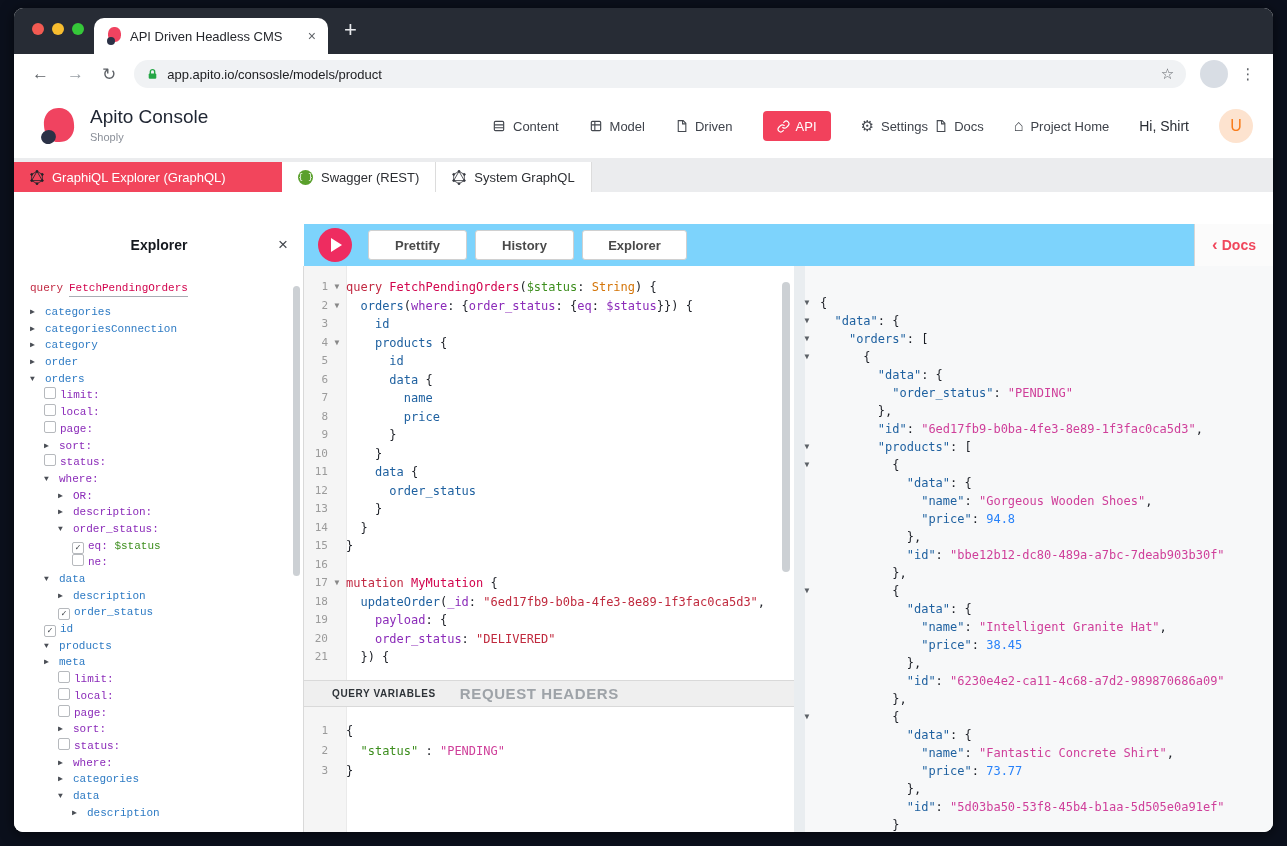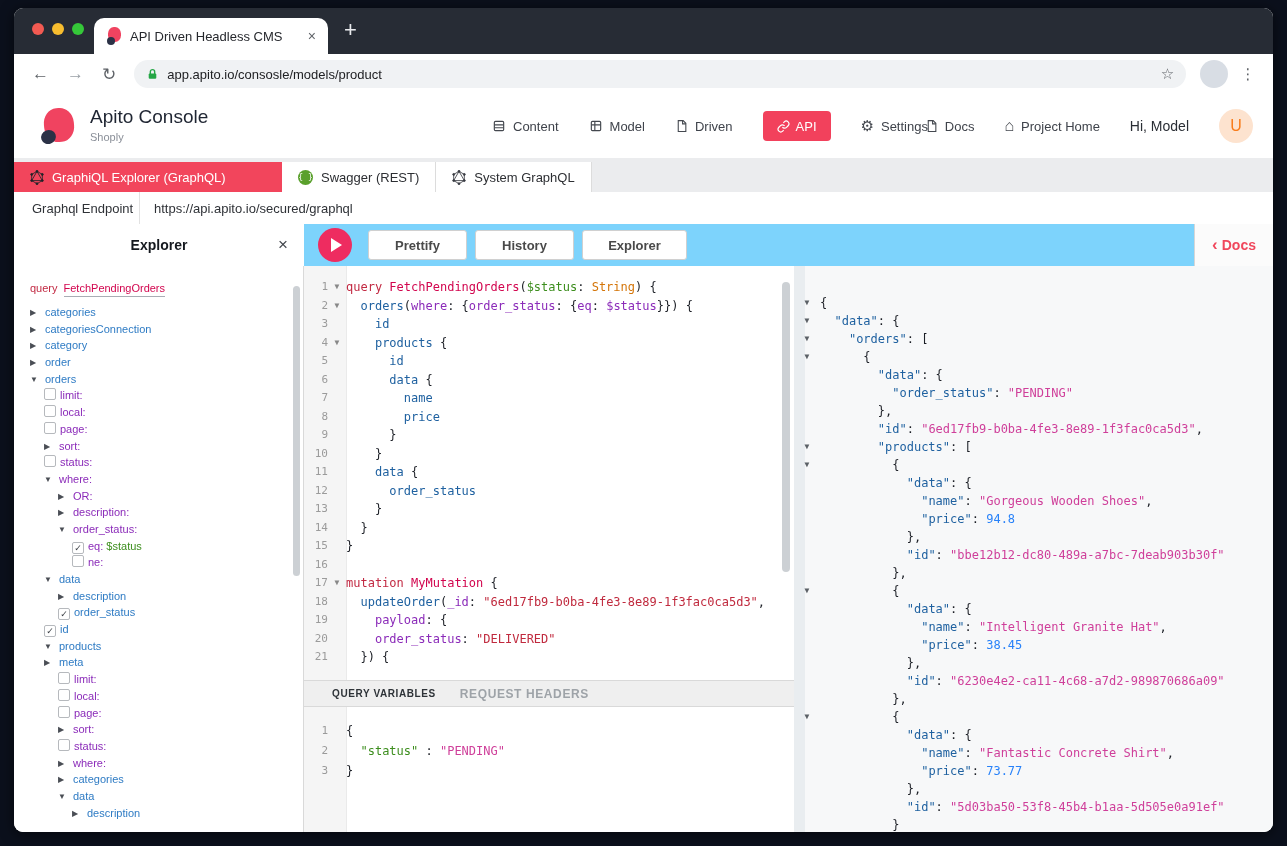--- a/index.html
+++ b/index.html
@@ -66,42 +66,42 @@
   .tbtn{height:30px;background:#fff;border:1px solid #d0d0d0;border-radius:3px;color:#4a4a4a;font-size:13px;font-weight:bold;display:flex;align-items:center;justify-content:center;box-sizing:border-box}
   .tbtn.b1{width:99px;margin-left:16px}.tbtn.b2{width:99px;margin-left:8px}.tbtn.b3{width:105px;margin-left:8px}
   .tb-docs{position:absolute;right:0;top:0;width:78px;height:42px;background:#fbfbfb;border-left:1px solid #d6d6d6;border-bottom:1px solid #d6d6d6;display:flex;align-items:center;justify-content:center;color:#f0475c;font-size:14px;font-weight:bold}
   .tb-docs .chev{font-size:17px;margin-right:4px;font-weight:bold}
 
   
   .main{position:absolute;left:0;top:258px;width:100%;height:566px;display:flex}
 
   
   .expcol{position:relative;width:290px;height:100%;background:#fff;border-right:1px solid #d9d9d9;box-sizing:border-box;overflow:hidden;flex:none}
-  .treewrap{padding:16px 0 0 8px;font-family:Liberation Sans, sans-serif;font-size:11px;white-space:nowrap}
+  .treewrap{padding:16px 0 0 8px;font-family:Liberation Mono, monospace;font-size:11px;white-space:nowrap}
   .oprow{padding-left:8px;margin-bottom:10px}
   .op-kw{color:#c22a43}
   .op-name{color:#d2054e;border-bottom:1px solid #a8adb4;padding-bottom:2px;margin-left:6px}
   .trow{line-height:16.7px;height:16.7px}
   .arr{display:inline-block;width:15px;color:#4a4e55;font-size:8px;vertical-align:1px}
   .cbx{display:inline-block;width:10px;height:10px;border:1px solid #b6b9bd;border-radius:2px;background:#fff;margin-right:4px;font-size:9px;line-height:10px;color:#3c4046;text-align:center;vertical-align:-1px}
   .t-f{color:#2e7bc4}.t-a{color:#8b2bb9}.t-v{color:#3d8e1e}
   .expcol .sbar{position:absolute;right:3px;top:20px;width:7px;height:290px;background:#ccd0d4;border-radius:4px}
 
   
   .edcol{position:relative;width:490px;height:100%;background:#fff;box-sizing:border-box;overflow:hidden;flex:none}
   .gutterbg{position:absolute;left:0;top:0;width:42px;height:414px;background:#f5f5f5;border-right:1px solid #eaeaea}
   .codewrap{position:absolute;left:0;top:12px;width:100%;font-family:"DejaVu Sans Mono",monospace;font-size:12px}
   .cline{display:flex;height:18.5px;line-height:18.5px;white-space:pre}
   .lnum{width:24px;text-align:right;color:#9b9b9b;font-size:11px;flex:none}
   .lfold{width:18px;text-align:center;color:#888;font-size:8px;flex:none}
   .lcode{white-space:pre}
   .edcol .sbar{position:absolute;right:4px;top:16px;width:8px;height:290px;background:#ccd0d4;border-radius:4px}
   .varhead{position:absolute;left:0;top:414px;width:100%;height:27px;background:#efefef;border-top:1px solid #d9d9d9;border-bottom:1px solid #d9d9d9;display:flex;align-items:center;box-sizing:border-box}
   .vh1{margin-left:28px;font-size:10px;font-weight:bold;letter-spacing:.6px;color:#2e3338}
-  .vh2{margin-left:24px;font-size:12px;font-weight:bold;letter-spacing:.6px;color:#9ea3a8}
+  .vh2{margin-left:24px;font-size:15px;font-weight:bold;letter-spacing:.6px;color:#9ea3a8}
   .vgutterbg{position:absolute;left:0;top:441px;bottom:0;width:42px;background:#f5f5f5;border-right:1px solid #eaeaea}
   .varswrap{position:absolute;left:0;top:455px;width:100%;font-family:"DejaVu Sans Mono",monospace;font-size:12px}
   .vline{display:flex;height:20px;line-height:20px;white-space:pre}
 
   
   .rescol{position:relative;flex:1;height:100%;background:#f7f8f9;overflow:hidden}
   .rstrip{position:absolute;left:0;top:0;width:11px;height:100%;background:#e9edf0}
   .respwrap{position:absolute;left:0;top:28px;width:100%;font-family:"DejaVu Sans Mono",monospace;font-size:12px}
   .rline{display:flex;height:18px;line-height:18px;white-space:pre}
   .rfold{width:26px;text-align:center;color:#5b6066;font-size:8px;flex:none}
@@ -208,21 +208,21 @@
         <svg width="13" height="14" viewBox="0 0 24 24" fill="none" stroke="#44484f" stroke-width="2">
             <path d="M6 2h9l5 5v15H6z"></path>
             <path d="M14 2v6h6"></path>
           </svg>
         <span>Docs</span>
       </div>
       <div class="navitem">
         <span style="font-size:16px;color:#44484f">⌂</span>
         <span>Project Home</span>
       </div>
-      <span class="greeting">Hi, Model</span>
+      <span class="greeting">Hi, Shirt</span>
       <div class="uavatar">U</div>
     </div>
   </div>
 
   <div class="apitabs">
     <div class="apitab active">
       <svg width="14" height="15" viewBox="0 0 100 100" fill="none" stroke="#23252a" stroke-width="6">
           <polygon points="50,6 88,28 88,72 50,94 12,72 12,28"></polygon>
           <polygon points="50,6 88,72 12,72"></polygon>
           <circle cx="50" cy="6" r="7" fill="#23252a"></circle>
@@ -246,24 +246,20 @@
           <circle cx="88" cy="28" r="7" fill="#3a3d44"></circle>
           <circle cx="88" cy="72" r="7" fill="#3a3d44"></circle>
           <circle cx="50" cy="94" r="7" fill="#3a3d44"></circle>
           <circle cx="12" cy="72" r="7" fill="#3a3d44"></circle>
           <circle cx="12" cy="28" r="7" fill="#3a3d44"></circle>
         </svg>
       <span>System GraphQL</span>
     </div>
   </div>
 
-  <div class="endpoint">
-    <div class="ep-label">Graphql Endpoint</div>
-    <div class="ep-url">https://api.apito.io/secured/graphql</div>
-  </div>
 
   <div class="gtoolbar">
     <div class="exp-head">
       <span class="exp-title">Explorer</span>
       <span class="exp-close">×</span>
     </div>
     <div class="tb-main">
       <div class="execbtn"></div>
       <div class="tbtn b1">Prettify</div>
       <div class="tbtn b2">History</div>

